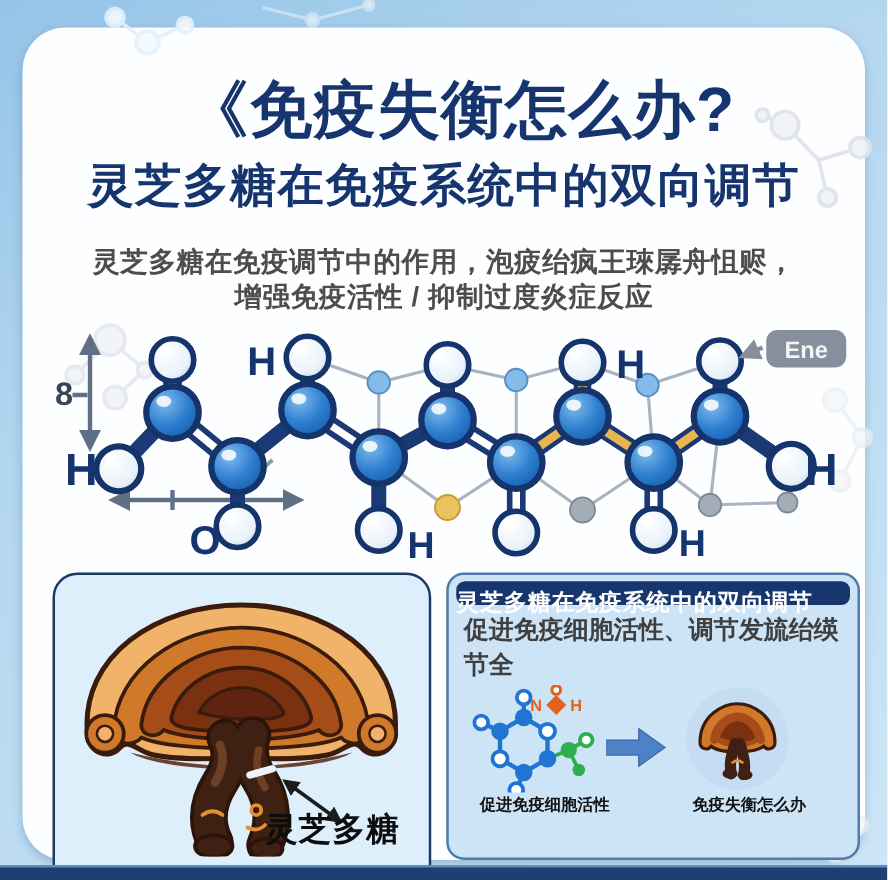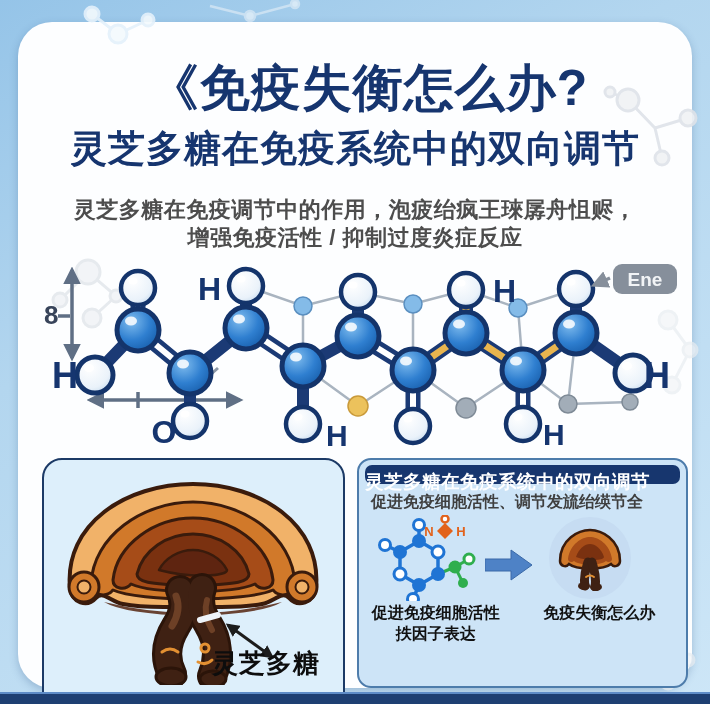--- a/index.html
+++ b/index.html
@@ -22,28 +22,28 @@
   
   #leftPanel{left:42px;top:458px;width:303px;height:280px;background:#ddeffb;
              border:2.5px solid #1c3a66;border-radius:20px;box-sizing:border-box;}
   #lpLabel{left:168px;top:186px;font-size:26px;font-weight:900;color:#0d0d0d;letter-spacing:1px;}
   
   #rightPanel{left:357px;top:458px;width:331px;height:230px;background:#cde4f7;
               border:2px solid #4d7cab;border-radius:14px;box-sizing:border-box;}
   #rpHeader{margin:5px 6px 0;height:19px;background:#17366e;border-radius:7px;
             color:#ffffff;font-size:18.5px;font-weight:800;text-align:left;
             line-height:33px;letter-spacing:.5px;}
-  #rpBody{margin:7px 12px 0;font-size:16px;font-weight:700;color:#3f3f3f;line-height:1.38;}
+  #rpBody{margin:7px 12px 0;font-size:20px;font-weight:700;color:#3f3f3f;line-height:1.38;}
   #rpIcons{display:flex;align-items:center;margin:2px 6px 0;height:86px;}
   #molIconWrap{margin-left:10px;}
   #arrowWrap{margin:14px 2px 0 2px;}
   #badge{width:82px;height:82px;border-radius:50%;background:#c6dcf2;margin-left:14px;
          display:flex;align-items:center;justify-content:center;}
   #rpCaptions{display:flex;margin-top:1px;}
-  .cap{text-align:center;font-size:16px;font-weight:800;color:#111;line-height:1.32;}
+  .cap{text-align:center;font-size:13px;font-weight:800;color:#111;line-height:1.32;}
   #capLeft{width:47%;} #capRight{width:53%;}
   #bottomStrip{left:0;right:0;bottom:0;height:10px;background:#1e3f72;
                border-top:2.5px solid #5e8cc7;z-index:4;}
 </style>
 </head>
 <body>
 
 <div id="page">
 
   <div id="card" class="abs"></div>
@@ -327,21 +327,20 @@
             <path d="M31,52 q4,-3 8,0" stroke="#e39032" stroke-width="2"></path>
           </g>
           <ellipse cx="29" cy="61" rx="6" ry="4" fill="#3f2113"></ellipse>
           <ellipse cx="41" cy="62" rx="6" ry="4" fill="#3f2113"></ellipse>
         </svg>
       </div>
     </div>
     <div id="rpCaptions">
       <div id="capLeft" class="cap">
         <span style="display:block">促进免疫细胞活性</span>
-        <span style="display:block">抶因子表达</span>
       </div>
       <div id="capRight" class="cap">
         <span style="display:block">免疫失衡怎么办</span>
       </div>
     </div>
   </div>
 
   <div id="bottomStrip" class="abs"></div>
 </div>
 

